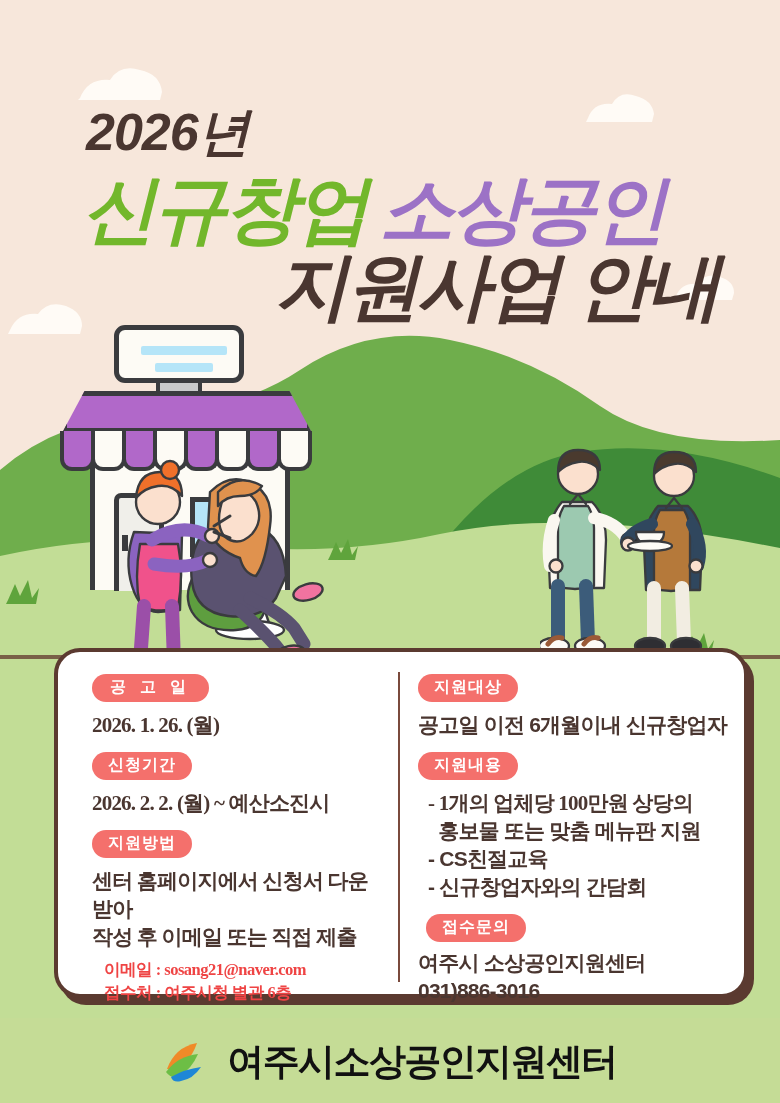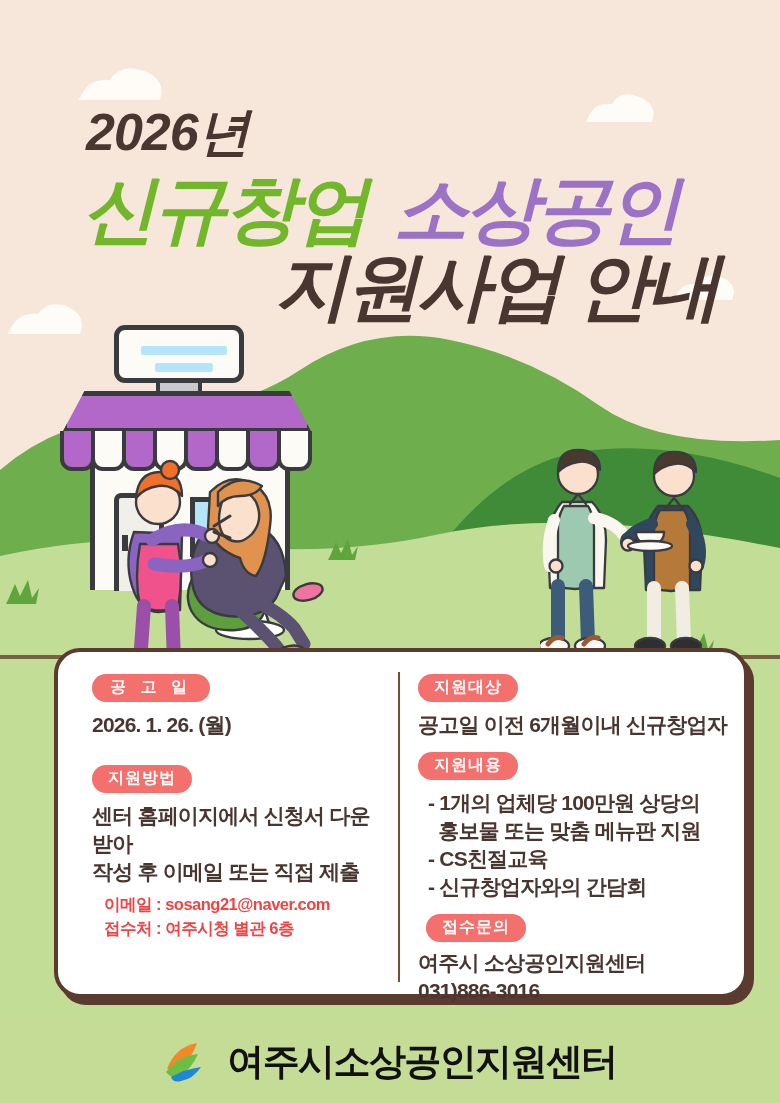--- a/index.html
+++ b/index.html
@@ -18,21 +18,21 @@
 
   
   .title-block { position:absolute; left:0; top:108px; width:780px; z-index:6; }
   .t-line { line-height:0.96; white-space:nowrap;font-style:italic; }
   .t-year {
     padding-left:86px; font-size:52px; font-weight:900; color:#4A3630;
     letter-spacing:-1px;
   }
   .t-row2 { padding-left:82px; margin-top:16px; font-size:74px; font-weight:900; letter-spacing:-3px; }
   .t-green { color:#72B72B; }
-  .t-purple { color:#9C72C6; margin-left:28px; }
+  .t-purple { color:#9C72C6; margin-left:14px; }
   .t-row3 { padding-right:62px; margin-top:6px; font-size:74px; font-weight:900;
             color:#4A3630; letter-spacing:-3px; text-align:right;padding-left:12px; }
 
   
   .shop { position:absolute; left:62px; top:325px; width:250px; height:350px; z-index:4; }
   .sign-board {
     position:absolute; left:52px; top:0; width:130px; height:58px;
     background:#FDFBF5; border:5px solid #3A3B3E; border-radius:11px;
   }
   .sign-bar { position:absolute; background:#B5E5F8; border-radius:2px; }
@@ -68,21 +68,21 @@
   .card-shadow {
     position:absolute; left:60px; top:655px; width:694px; height:350px;
     background:#5B3A30; border-radius:26px; z-index:7;
   }
   .card {
     position:absolute; left:54px; top:648px; width:694px; height:350px;
     background:#FFFFFF; border:4px solid #5B3A30; border-radius:26px; z-index:8;
     display:flex;
   }
   .col { position:relative; padding:22px 0 0 0; }
-  .col-left { width:330px; padding-left:34px; }
+  .col-left { width:330px; padding-left:34px;font-family:Liberation Serif, serif; }
   .col-right { width:360px; padding-left:32px; }
   .divider { position:absolute; left:340px; top:20px; width:2px; height:310px; background:#7A4A3C; z-index:9; }
 
   .badge {
     display:inline-block; background:#F4706C; color:#FFFFFF;
     font-size:16px; font-weight:900; letter-spacing:1px;
     padding:5px 16px 6px; border-radius:14px; line-height:1.05;
   }
   .badge.wide { letter-spacing:5px; padding:5px 18px 6px; }
   .line-main {
@@ -272,20 +272,25 @@
     <div class="col col-left">
 
       <div>
         <span class="badge wide">공 고 일</span>
         <div class="gap-a"></div>
         <div class="line-main">2026. 1. 26. (월)</div>
       </div>
 
       <div class="gap-b"></div>
 
+      <div>
+        <span class="badge">신청기간</span>
+        <div class="gap-a"></div>
+        <div class="line-main">2026. 2. 2. (월) ~ 예산소진시</div>
+      </div>
 
       <div class="gap-b"></div>
 
       <div>
         <span class="badge">지원방법</span>
         <div class="gap-a"></div>
         <div class="line-main">센터 홈페이지에서 신청서 다운받아</div>
         <div class="line-main">작성 후 이메일 또는 직접 제출</div>
         <div class="gap-c"></div>
         <div class="line-sub" style="padding-left:12px;">이메일 : sosang21@naver.com</div>
@@ -302,21 +307,21 @@
         <span class="badge">지원대상</span>
         <div class="gap-a"></div>
         <div class="line-main">공고일 이전 6개월이내 신규창업자</div>
       </div>
 
       <div class="gap-b"></div>
 
       <div>
         <span class="badge">지원내용</span>
         <div class="gap-a"></div>
-        <div class="line-main" style="padding-left:10px; white-space:pre;">- 1개의 업체당 100만원 상당의</div>
+        <div class="line-main" style="padding-left:10px; white-space:pre;font-family:Liberation Serif, serif;">- 1개의 업체당 100만원 상당의</div>
         <div class="line-main" style="padding-left:10px; white-space:pre;">  홍보물 또는 맞춤 메뉴판 지원</div>
         <div class="line-main" style="padding-left:10px; white-space:pre;">- CS친절교육</div>
         <div class="line-main" style="padding-left:10px; white-space:pre;">- 신규창업자와의 간담회</div>
       </div>
 
       <div class="gap-b"></div>
 
       <div>
         <span class="badge" style="margin-left:8px;">접수문의</span>
         <div class="gap-c"></div>

